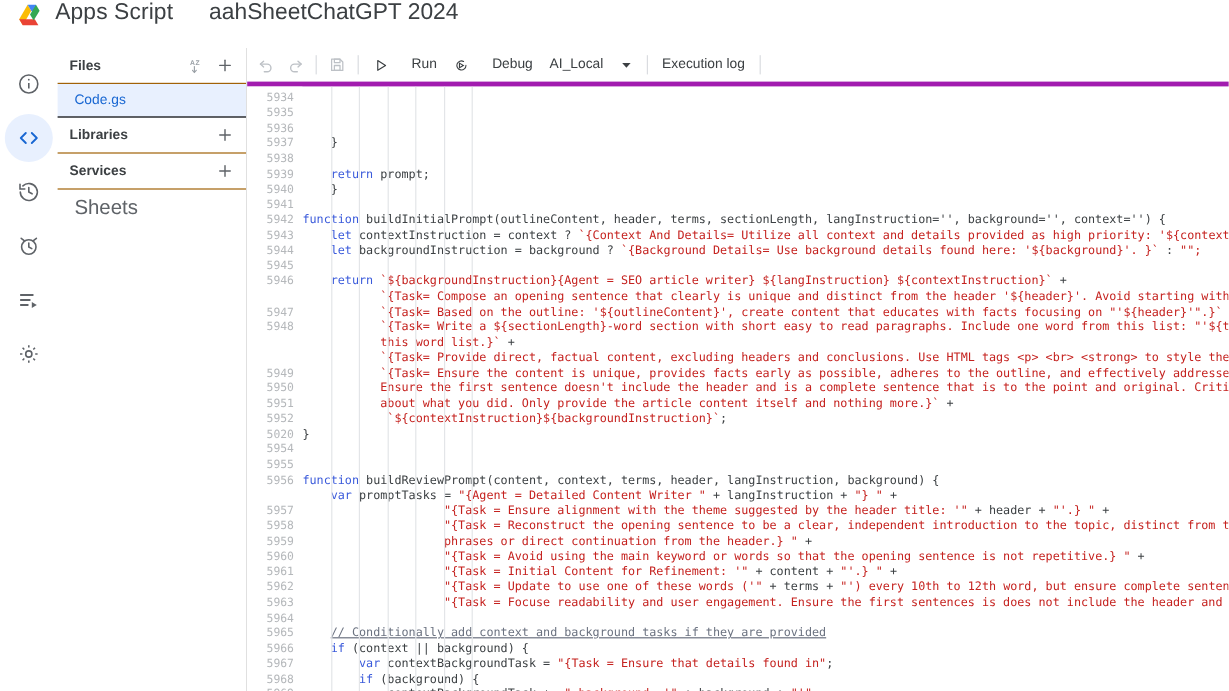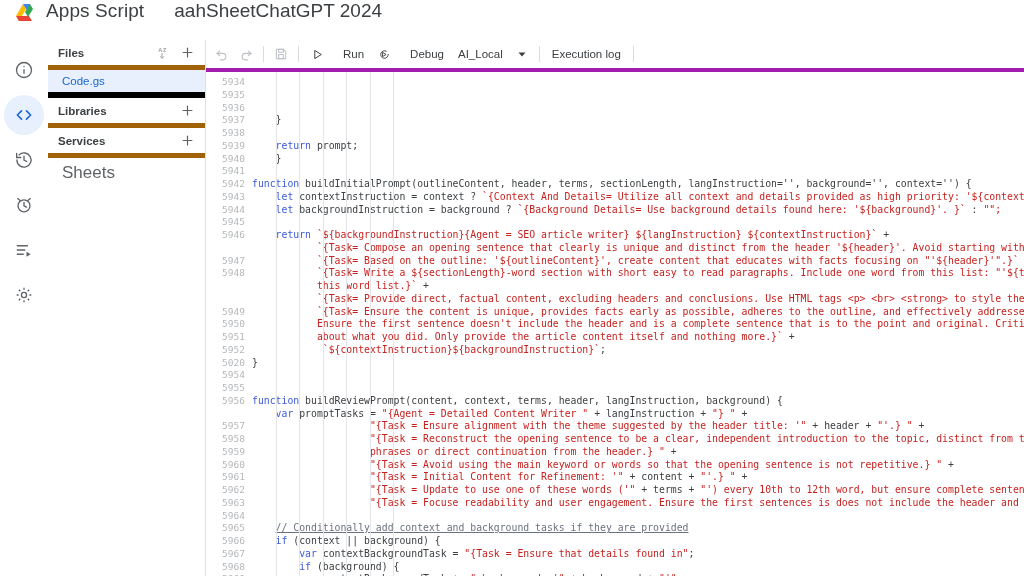--- a/index.html
+++ b/index.html
@@ -75,36 +75,36 @@
     flex: 0 0 158px;
     background: #ffffff;
     border-right: 1px solid #e0e0e0;
     font-size: 12px;
   }
   .panel-row {
     height: 30px;
     display: flex;
     align-items: center;
     padding: 0 10px;
-    border-bottom: 5px solid #a16207;
+    border-bottom: 1px solid #a16207;
     color: #3c4043;
     font-weight: bold;
     font-size: 11.5px;
   }
   .panel-row .rlabel { flex: 1 1 auto; }
   .panel-icons { display:flex; align-items:center; gap: 8px; }
   .panel-icons svg { display:block; cursor:pointer; }
   .file-item {
     height: 28px;
     display: flex;
     align-items: center;
     padding: 0 10px 0 14px;
     font-size: 11.5px;
     color: #3c4043;
-    border-bottom: 6px solid #000000;
+    border-bottom: 1px solid #000000;
     cursor: pointer;
   }
   .file-item.selected {
     background: #e8f0fe;
     color: #1967d2;
   }
   .sub-item {
     height: 30px;
     display: flex;
     align-items: center;

